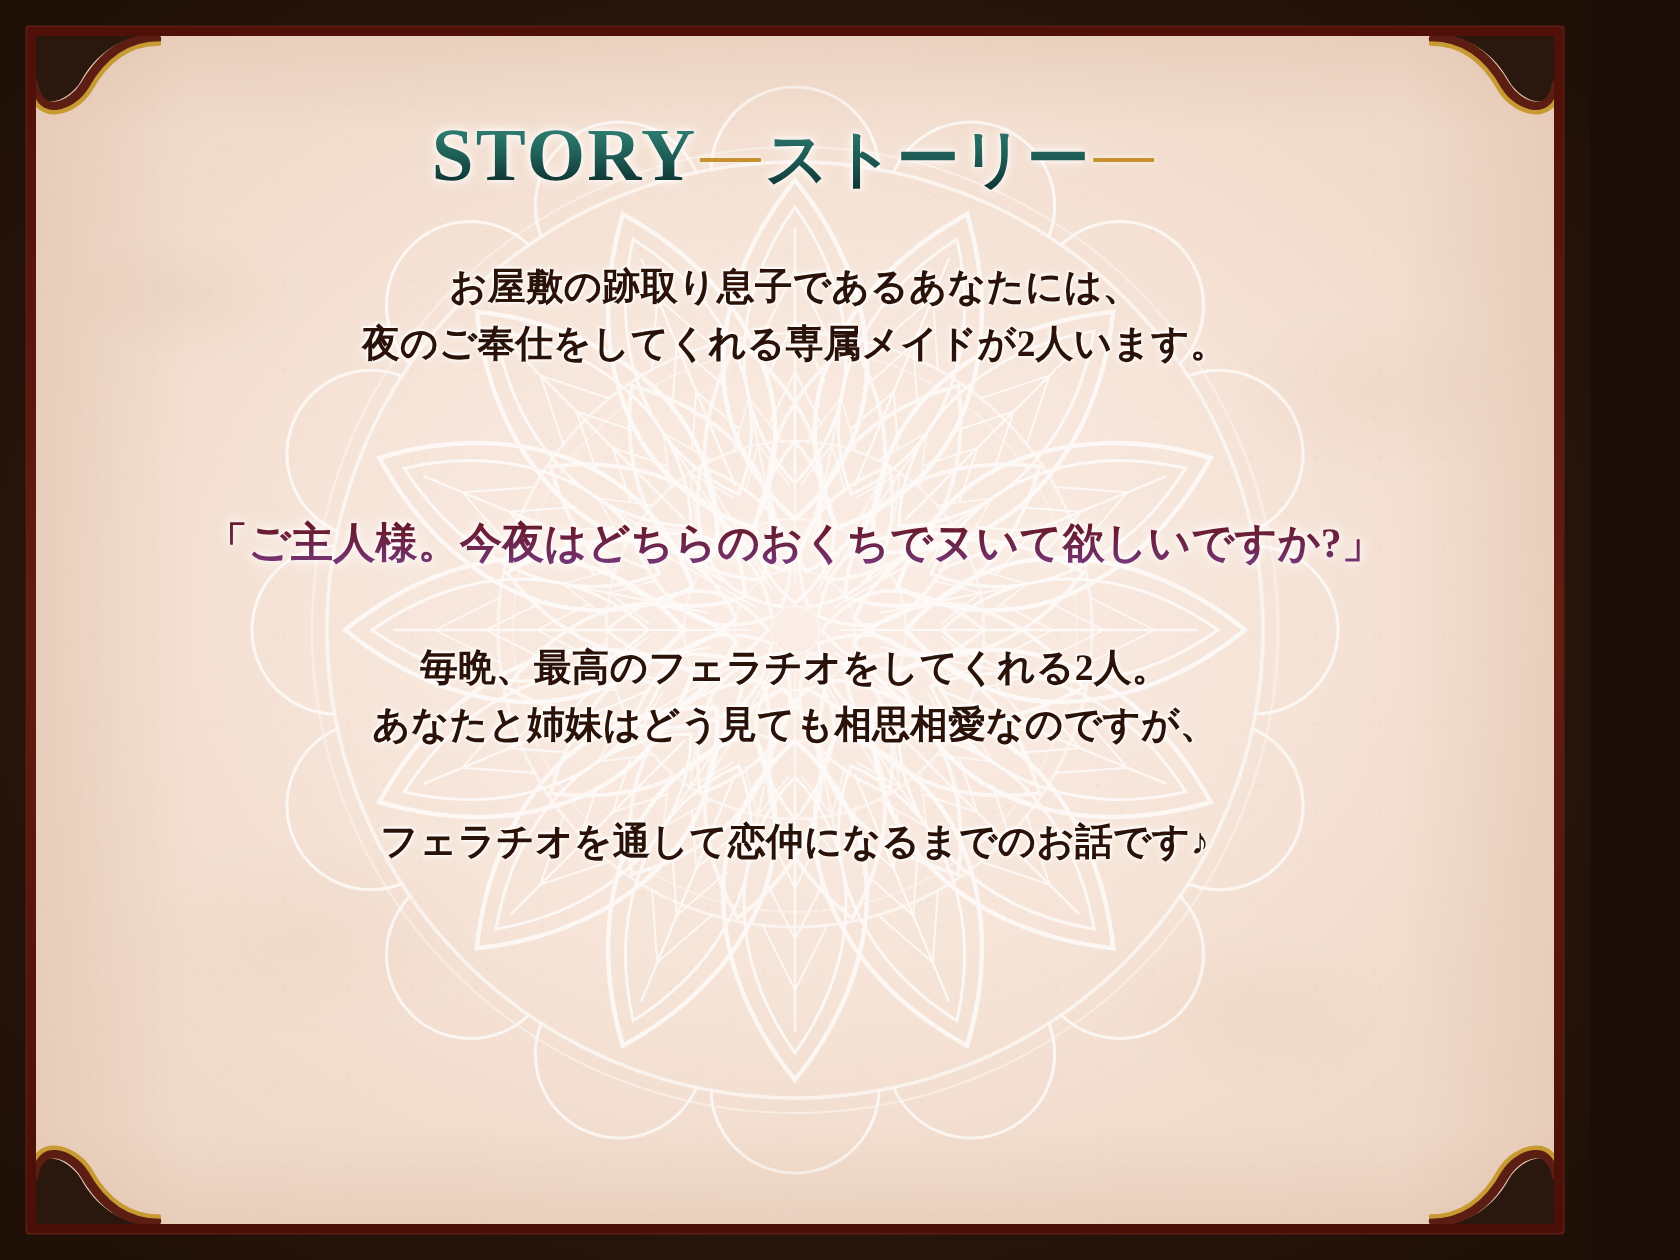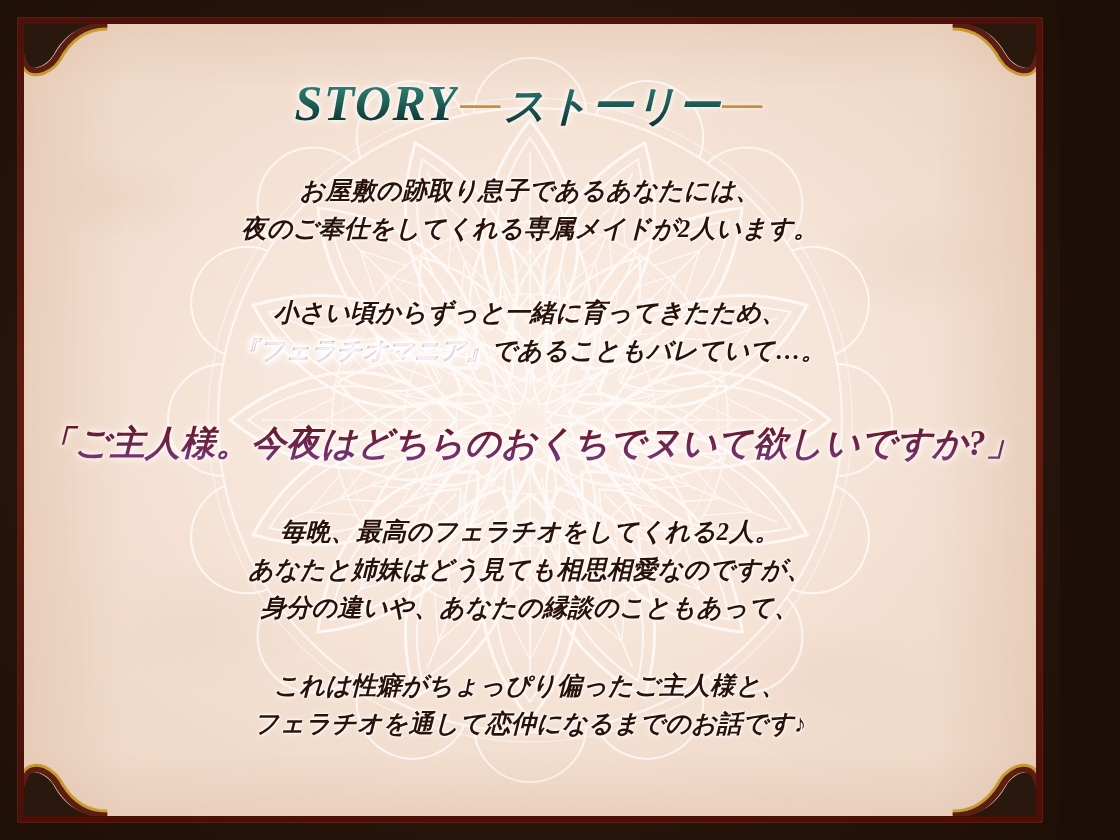--- a/index.html
+++ b/index.html
@@ -8,21 +8,20 @@
     background: #1d0f08;
   }
 
   #stage {
     position: relative;
     width: 1060px;
     height: 840px;
     overflow: hidden;
     font-family: "Liberation Serif", "DejaVu Serif", serif;
     background: #000000;
-    font-style: italic;
   }
 
   
   .outer-frame {
     position: absolute;
     inset: 0;
     background:
       radial-gradient(ellipse at 50% 50%, #3a2013 0%, #2a170d 55%, #1e0f07 100%);
   }
 
@@ -212,21 +211,21 @@
   .accent {
     background: linear-gradient(180deg, #7d1f2a 0%, #7a2240 38%, #77326b 70%, #7a3f86 100%);
     -webkit-background-clip: text;
     background-clip: text;
     color: transparent;
     filter: drop-shadow(0 0 2px rgba(255,255,255,.95)) drop-shadow(0 0 4px rgba(255,255,255,.7));
   }
 
   
   .dialogue .line {
-    font-size: 35px;
+    font-size: 28px;
     line-height: 1.58;
     letter-spacing: .005em;
     background: linear-gradient(180deg, #5d1526 0%, #6a1c33 30%, #6f2b5c 62%, #7c4090 92%, #83489a 100%);
     -webkit-background-clip: text;
     background-clip: text;
     color: transparent;
     filter: drop-shadow(0 0 2px rgba(255,255,255,.95)) drop-shadow(0 0 5px rgba(255,255,255,.8));
   }
 
   .gap-sm { height: 40px; }
@@ -395,41 +394,35 @@
 
       <div class="gap-lg"></div>
 
       <div class="block body-text">
         <div class="line">お屋敷の跡取り息子であるあなたには、</div>
         <div class="line">夜のご奉仕をしてくれる専属メイドが2人います。</div>
       </div>
 
       <div class="gap-xl"></div>
 
-      <div class="block body-text">
-        <div class="line">小さい頃からずっと一緒に育ってきたため、</div>
-        <div class="line"><span class="accent">『フェラチオマニア』</span><span>であることもバレていて…。</span></div>
-      </div>
 
       <div class="gap-xl"></div>
 
       <div class="block dialogue">
         <div class="line">「ご主人様。今夜はどちらのおくちでヌいて欲しいですか?」</div>
       </div>
 
       <div class="gap-md"></div>
 
       <div class="block body-text">
         <div class="line">毎晩、最高のフェラチオをしてくれる2人。</div>
         <div class="line">あなたと姉妹はどう見ても相思相愛なのですが、</div>
-        <div class="line">身分の違いや、あなたの縁談のこともあって、</div>
       </div>
 
       <div class="gap-sm"></div>
 
       <div class="block body-text">
-        <div class="line">これは性癖がちょっぴり偏ったご主人様と、</div>
         <div class="line">フェラチオを通して恋仲になるまでのお話です♪</div>
       </div>
 
     </div>
   </div>
 </div>
 
 </body></html>

